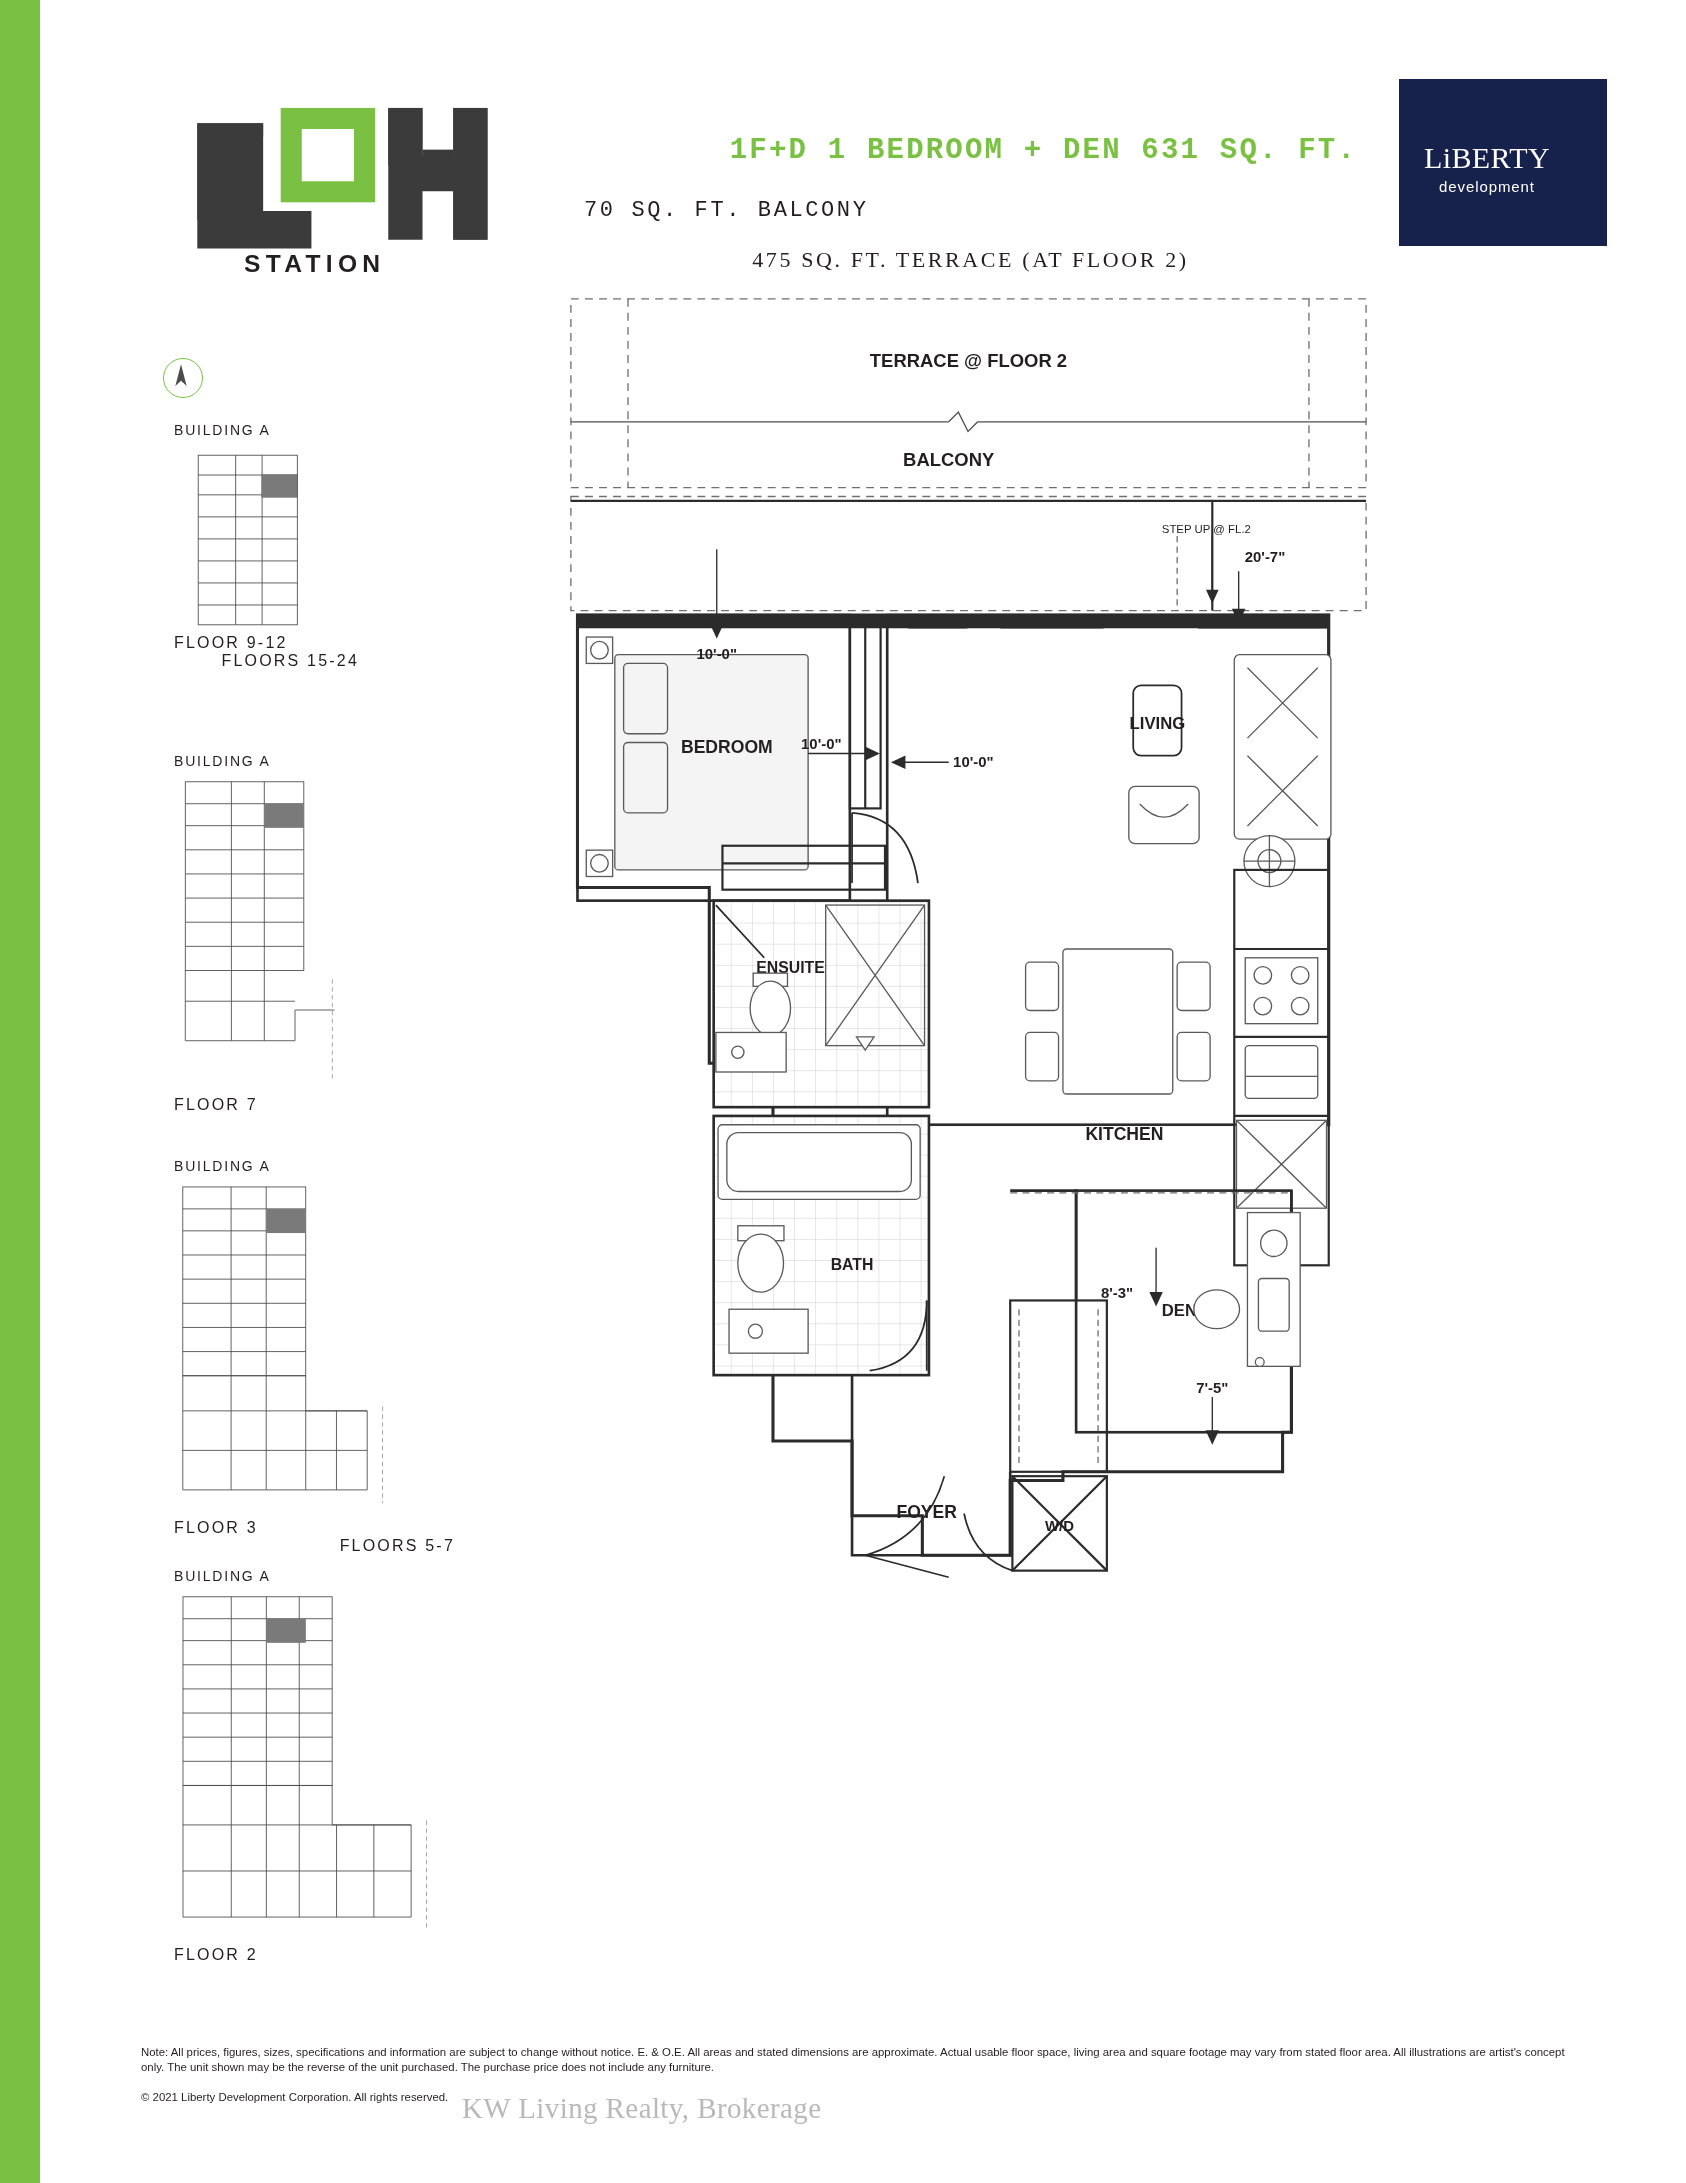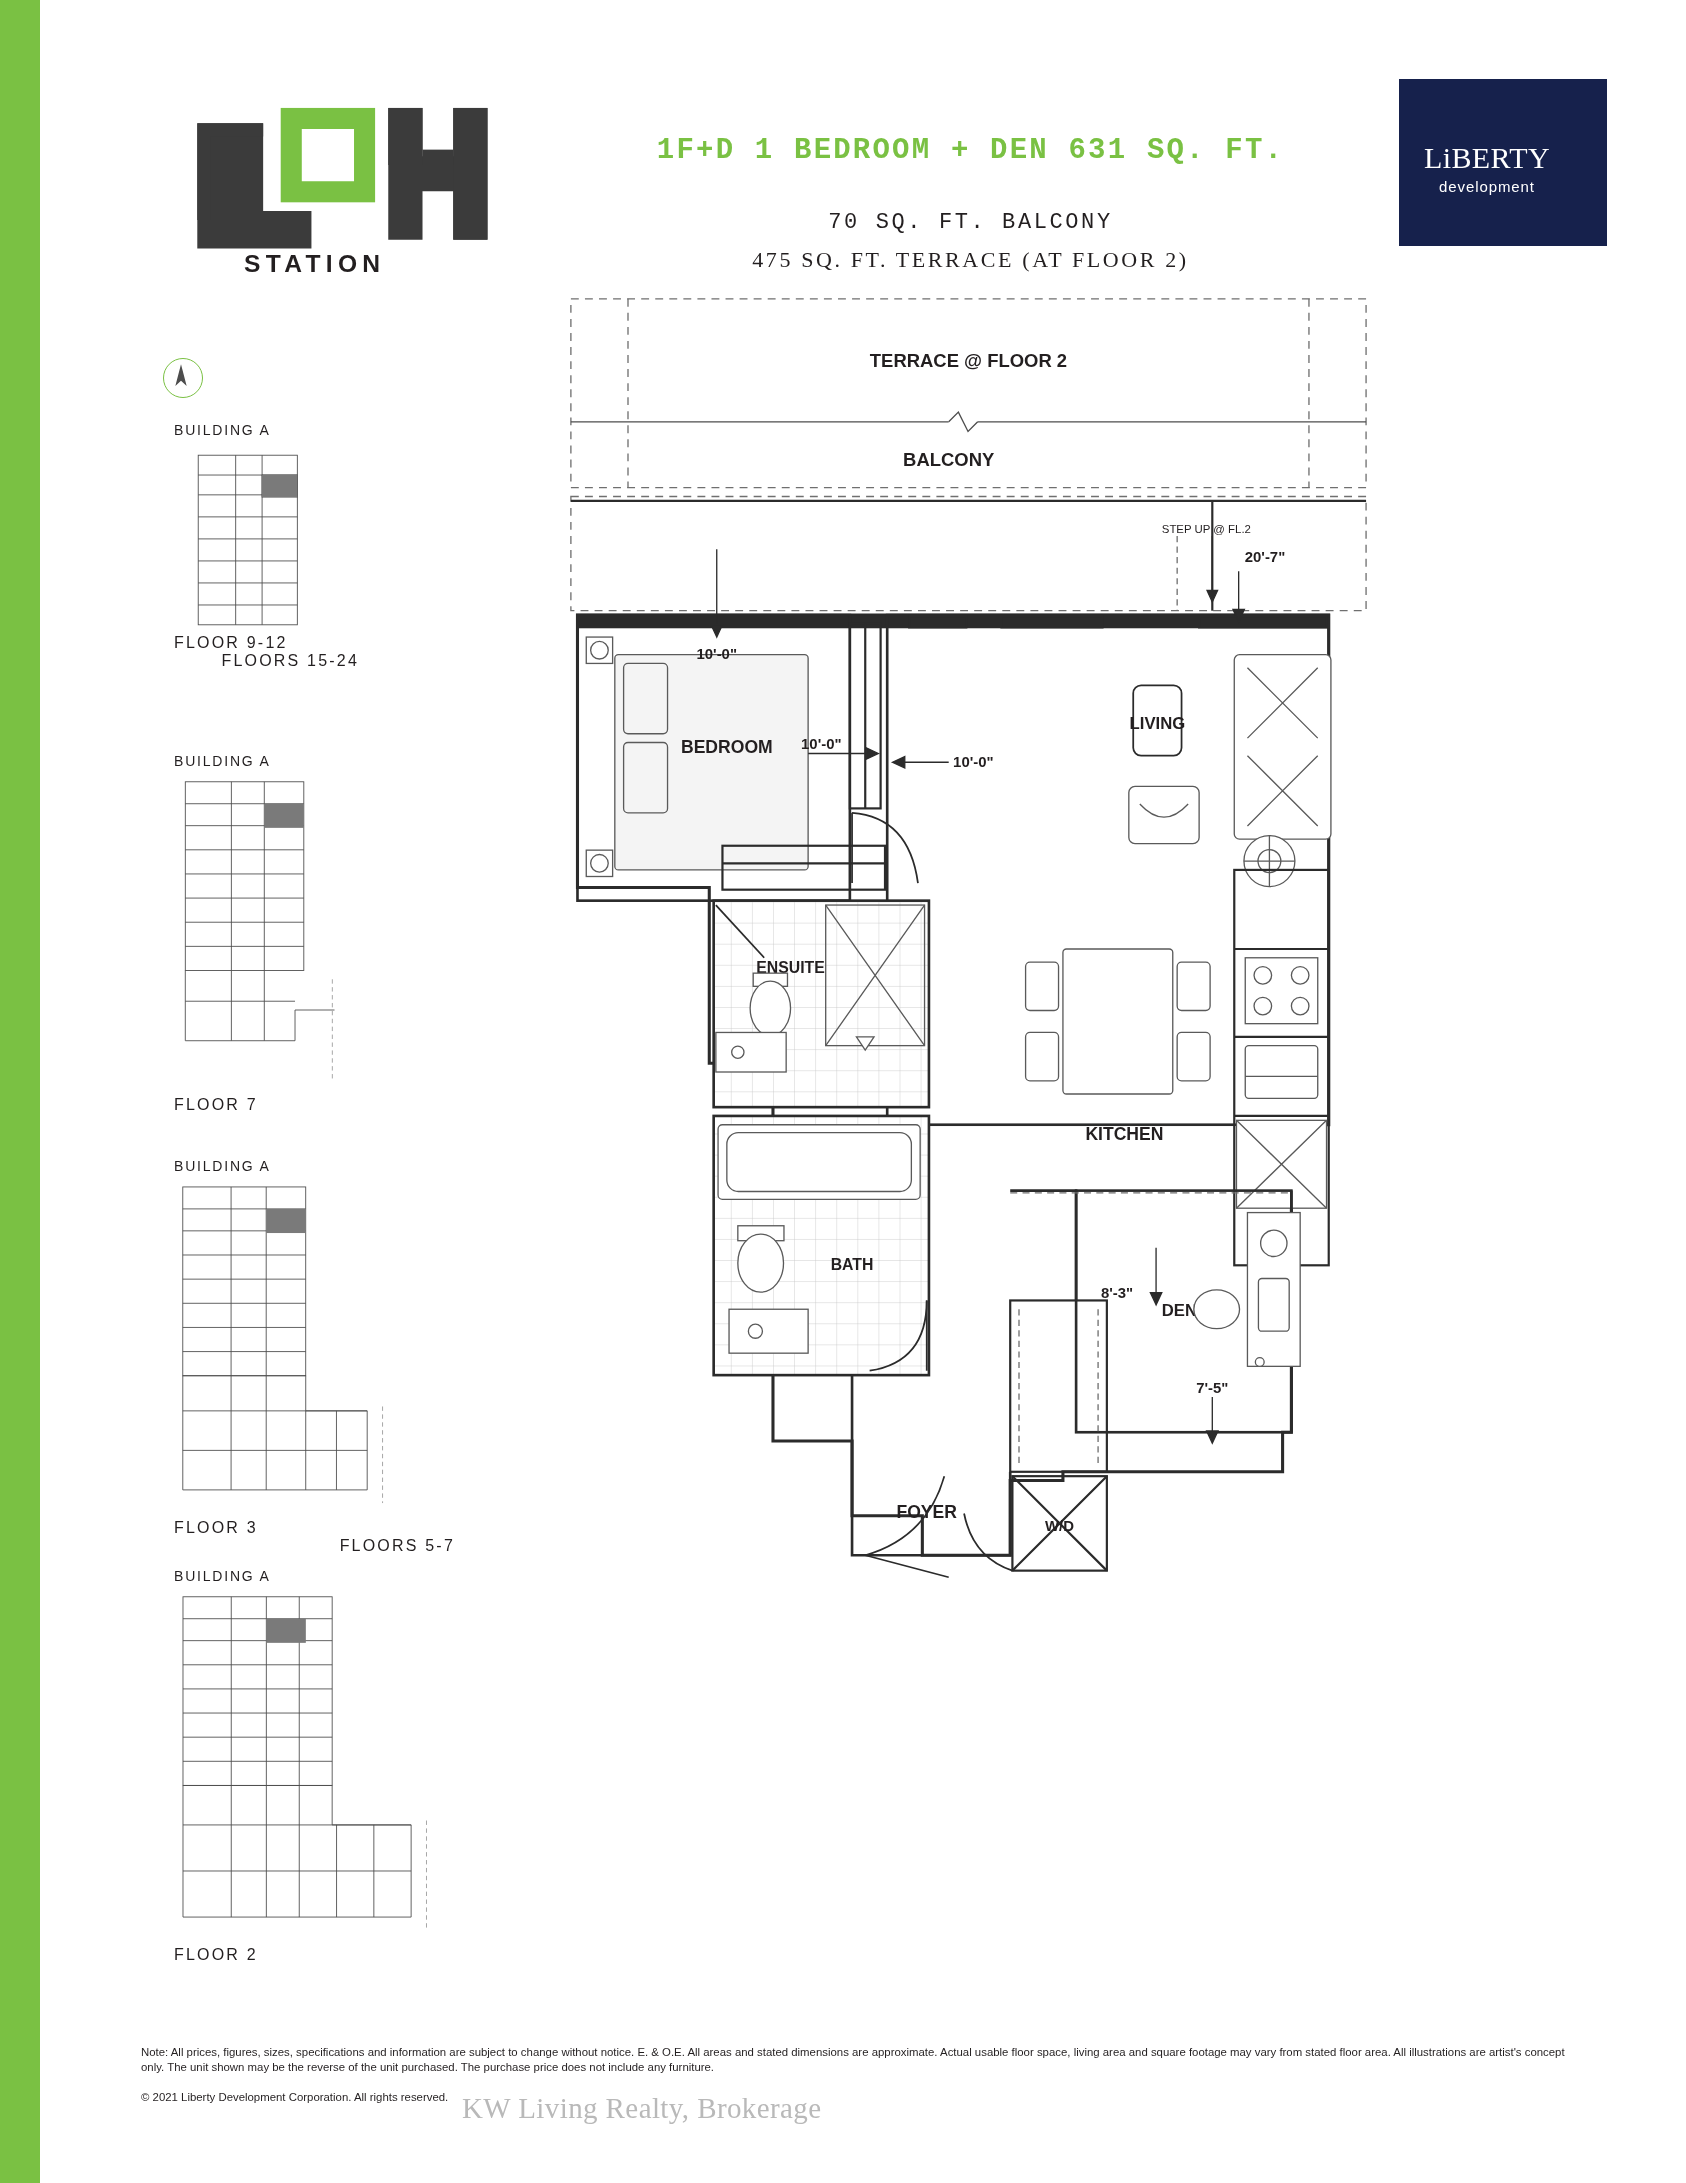--- a/index.html
+++ b/index.html
@@ -9,23 +9,23 @@
   .greenbar{position:absolute;left:0;top:0;width:40px;height:2183px;background:#7ac143;}
   .greenbar-label{position:absolute;left:4.4px;bottom:35px;width:141px;transform-origin:left bottom;transform:rotate(-90deg);
      font-size:17.6px;letter-spacing:1.8px;color:#4d4d4d;font-family:"Liberation Sans",sans-serif;}
 
   
   .logo{position:absolute;left:149px;top:66px;width:360px;height:198px;}
   .logo svg{display:block;}
   .logo-sub{position:absolute;left:244px;top:250px;font-size:24.6px;letter-spacing:5.3px;font-weight:bold;color:#231f20;}
 
   
-  .hd-main{position:absolute;left:584px;top:134px;width:773px;text-align:center;
+  .hd-main{position:absolute;left:584px;top:134px;width:773px;text-align:right;
      font-size:29px;font-weight:bold;letter-spacing:2.2px;color:#7ac143;font-family:"Liberation Mono",monospace;}
-  .hd-sub1{position:absolute;left:584px;top:210px;width:773px;text-align:center;
+  .hd-sub1{position:absolute;left:584px;top:198px;width:773px;text-align:left;
      font-size:22px;letter-spacing:2.6px;color:#231f20;font-family:"Liberation Mono",monospace;}
   .hd-sub2{position:absolute;left:584px;top:247px;width:773px;text-align:center;
      font-size:22px;letter-spacing:2.6px;color:#231f20;font-family:Liberation Serif, serif;}
 
   
   .liberty{position:absolute;left:1399px;top:79px;width:176px;height:167px;background:#16214c;padding-left:32px;}
   .liberty .l1{position:absolute;left:0;top:62px;width:176px;text-align:center;color:#ffffff;font-size:30px;letter-spacing:0.4px;font-family:"Liberation Serif",serif;}
   .liberty .l2{position:absolute;left:0;top:99px;width:176px;text-align:center;color:#ffffff;font-size:15px;letter-spacing:0.9px;font-family:"Liberation Sans",sans-serif;}
 
   

